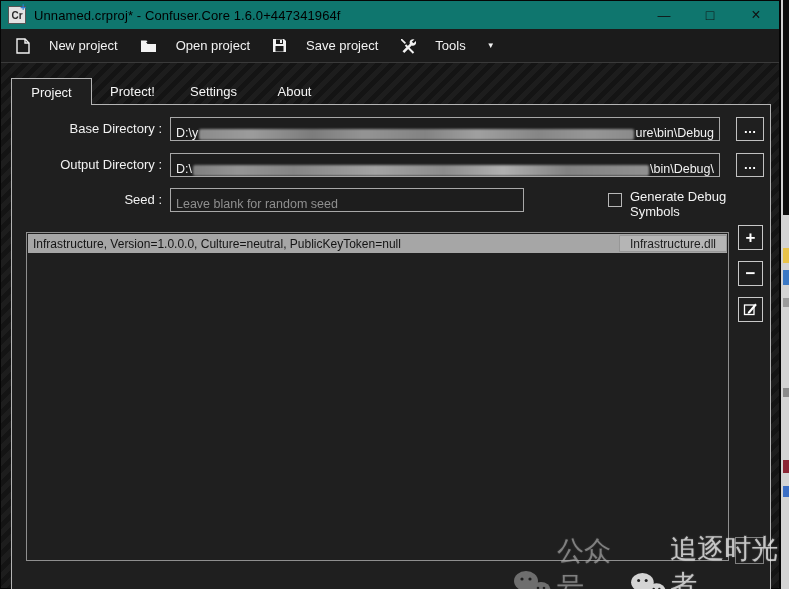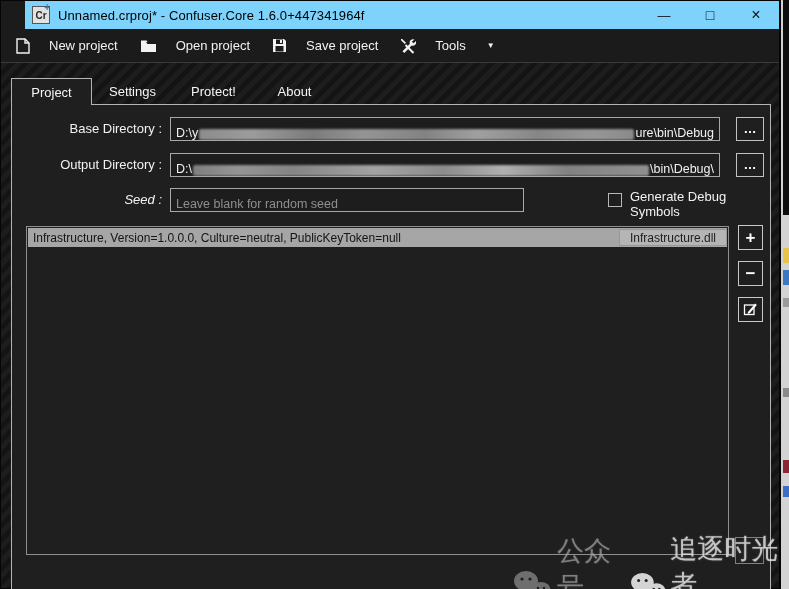--- a/index.html
+++ b/index.html
@@ -6,22 +6,22 @@
   html,body { width:789px; height:589px; overflow:hidden; background:#d3d3d3;
     font-family:"Liberation Sans", sans-serif; }
   .stage { position:relative; width:789px; height:589px; }
 
   
   .app-window { position:absolute; left:0; top:0; width:781px; height:589px;
     border:1px solid #050505; border-right:2px solid #050505; background:#1b1b1b;
     display:flex; flex-direction:column; }
 
   
-  .titlebar { height:28px; background:#7dd3fc; display:flex; align-items:center;
-    padding-left:7px; flex:0 0 auto;margin-left:24px; }
+  .titlebar { height:28px; background:#0f766e; display:flex; align-items:center;
+    padding-left:7px; flex:0 0 auto; }
   .app-icon { width:18px; height:18px; background:#e2e2e2; border:1px solid #555;
     position:relative; display:flex; align-items:center; justify-content:center;
     font-size:10px; font-weight:bold; color:#2a2a2a; }
   .app-icon .plus { position:absolute; top:-5px; right:-1px; color:#2f7fd6;
     font-size:10px; font-weight:bold; }
   .title-text { margin-left:8px; font-size:13px; color:#000; letter-spacing:.1px; }
   .win-controls { margin-left:auto; display:flex; align-items:center; height:100%; }
   .win-btn { width:46px; height:100%; display:flex; align-items:center;
     justify-content:center; color:#111; font-size:13px; cursor:default; }
   .win-btn.max { font-size:14px; }
@@ -62,21 +62,21 @@
       #a3a3a3 40%,#8c8c8c 55%,#b0b0b0 68%,#828282 82%,#909090 100%); }
   .browse-btn { position:absolute; left:724px; width:28px; height:24px; background:#1f1f1f;
     border:1px solid #c0c0c0; color:#fff; font-size:13px; font-weight:bold; display:flex;
     align-items:center; justify-content:center; letter-spacing:0; line-height:10px; }
   .seed-field { width:354px; color:#8f8f8f; }
   .checkbox { position:absolute; left:596px; top:88px; width:14px; height:14px;
     background:#1f1f1f; border:1px solid #b8b8b8; }
   .chk-label { position:absolute; left:618px; top:84px; color:#f2f2f2; font-size:13px; }
 
   
-  .listbox { position:absolute; left:14px; top:121px; width:703px; height:329px;
+  .listbox { position:absolute; left:14px; top:127px; width:703px; height:329px;
     background:#1f1f1f; border:1px solid #8f8f8f; }
   .mod-row { height:19px; margin:1px; background:#a6a6a6; display:flex; align-items:center;
     font-size:12px; color:#141414; }
   .mod-assembly { flex:1 1 auto; padding-left:5px; white-space:nowrap; overflow:hidden; }
   .mod-file { flex:0 0 auto; height:17px; display:flex; align-items:center;
     background:#b5b5b5; border:1px solid #979797; padding:0 10px; color:#1e1e1e; }
 
   
   .act-btn { position:absolute; left:726px; width:25px; height:25px; background:#1f1f1f;
     border:1px solid #c8c8c8; color:#fff; display:flex; align-items:center;
@@ -169,24 +169,24 @@
       </div>
     </div>
 
     <div class="content">
 
       <div class="tabstrip">
         <div class="tab active">
           <span>Project</span>
         </div>
         <div class="tab">
+          <span>Protect!</span>
+        </div>
+        <div class="tab">
           <span>Settings</span>
-        </div>
-        <div class="tab">
-          <span>Protect!</span>
         </div>
         <div class="tab">
           <span>About</span>
         </div>
       </div>
 
       <div class="panel">
 
         <div class="frm-label" style="left:0; top:12px;">Base Directory :</div>
         <div class="field" style="top:12px;">
@@ -201,21 +201,21 @@
         <div class="frm-label" style="left:0; top:48px;">Output Directory :</div>
         <div class="field" style="top:48px;">
           <span>D:\</span>
           <span class="censor alt"></span>
           <span>\bin\Debug\</span>
         </div>
         <div class="browse-btn" style="top:48px;">
           <span>…</span>
         </div>
 
-        <div class="frm-label" style="left:0; top:83px;font-style:italic;">Seed :</div>
+        <div class="frm-label" style="left:0; top:83px;">Seed :</div>
         <div class="field seed-field" style="top:83px;">Leave blank for random seed</div>
         <div class="checkbox"></div>
         <div class="chk-label">Generate Debug Symbols</div>
 
         <div class="listbox">
           <div class="mod-row">
             <span class="mod-assembly">Infrastructure, Version=1.0.0.0, Culture=neutral, PublicKeyToken=null</span>
             <span class="mod-file">Infrastructure.dll</span>
           </div>
         </div>

